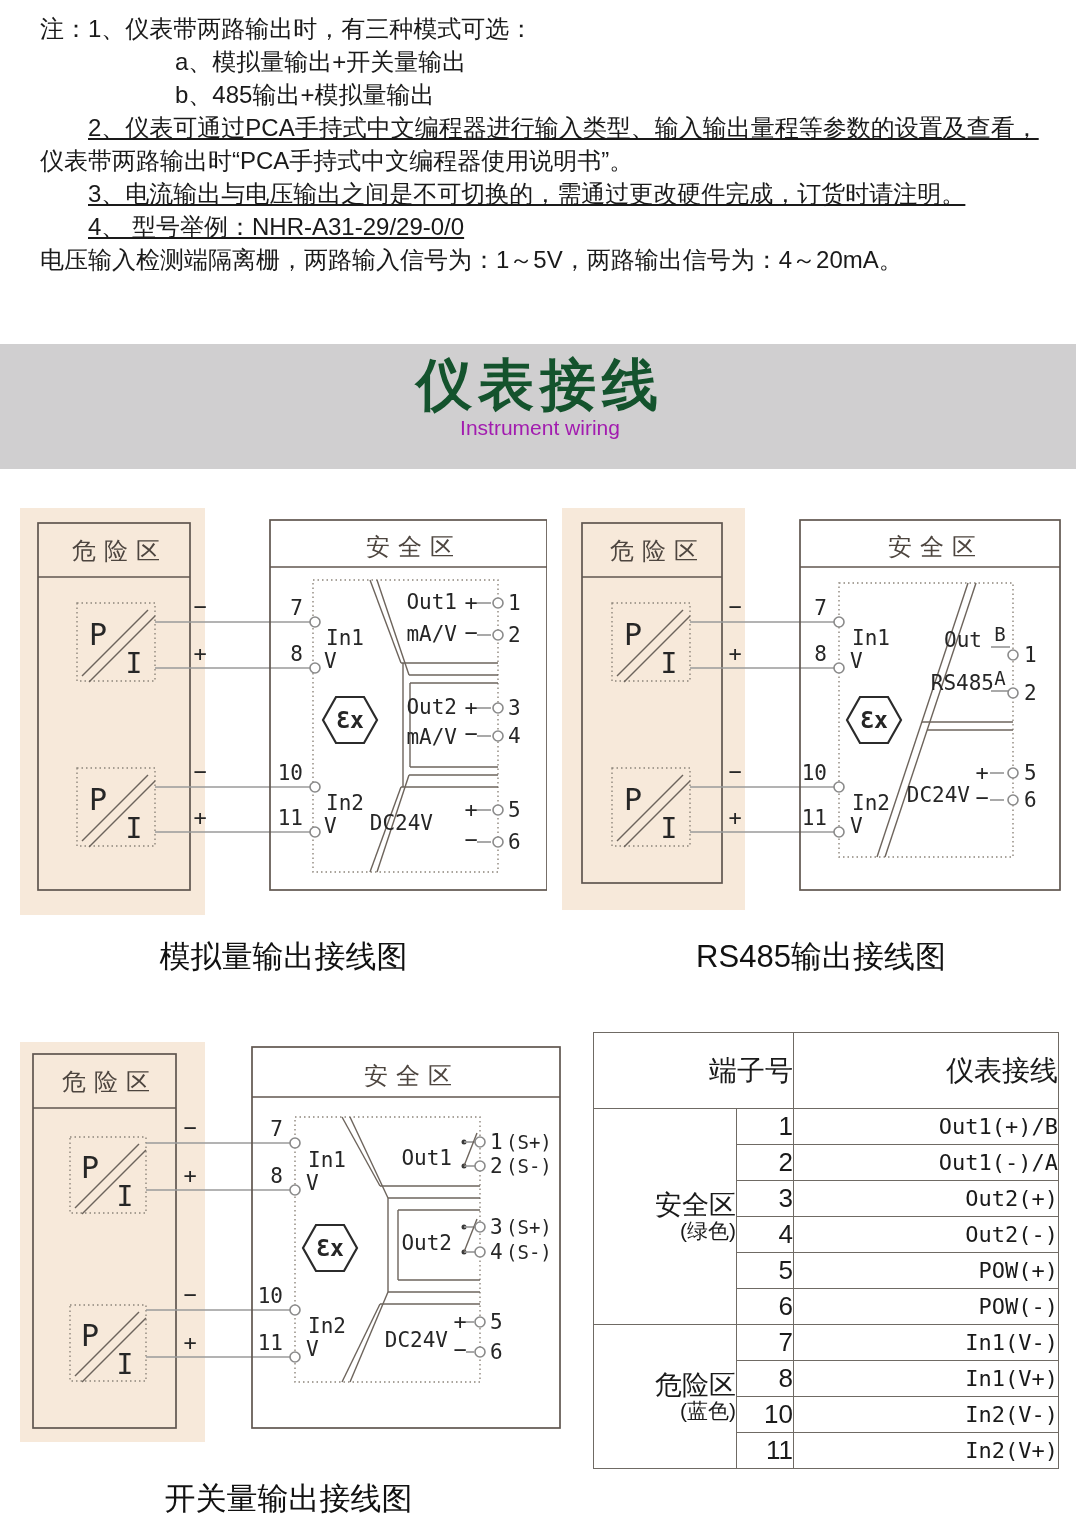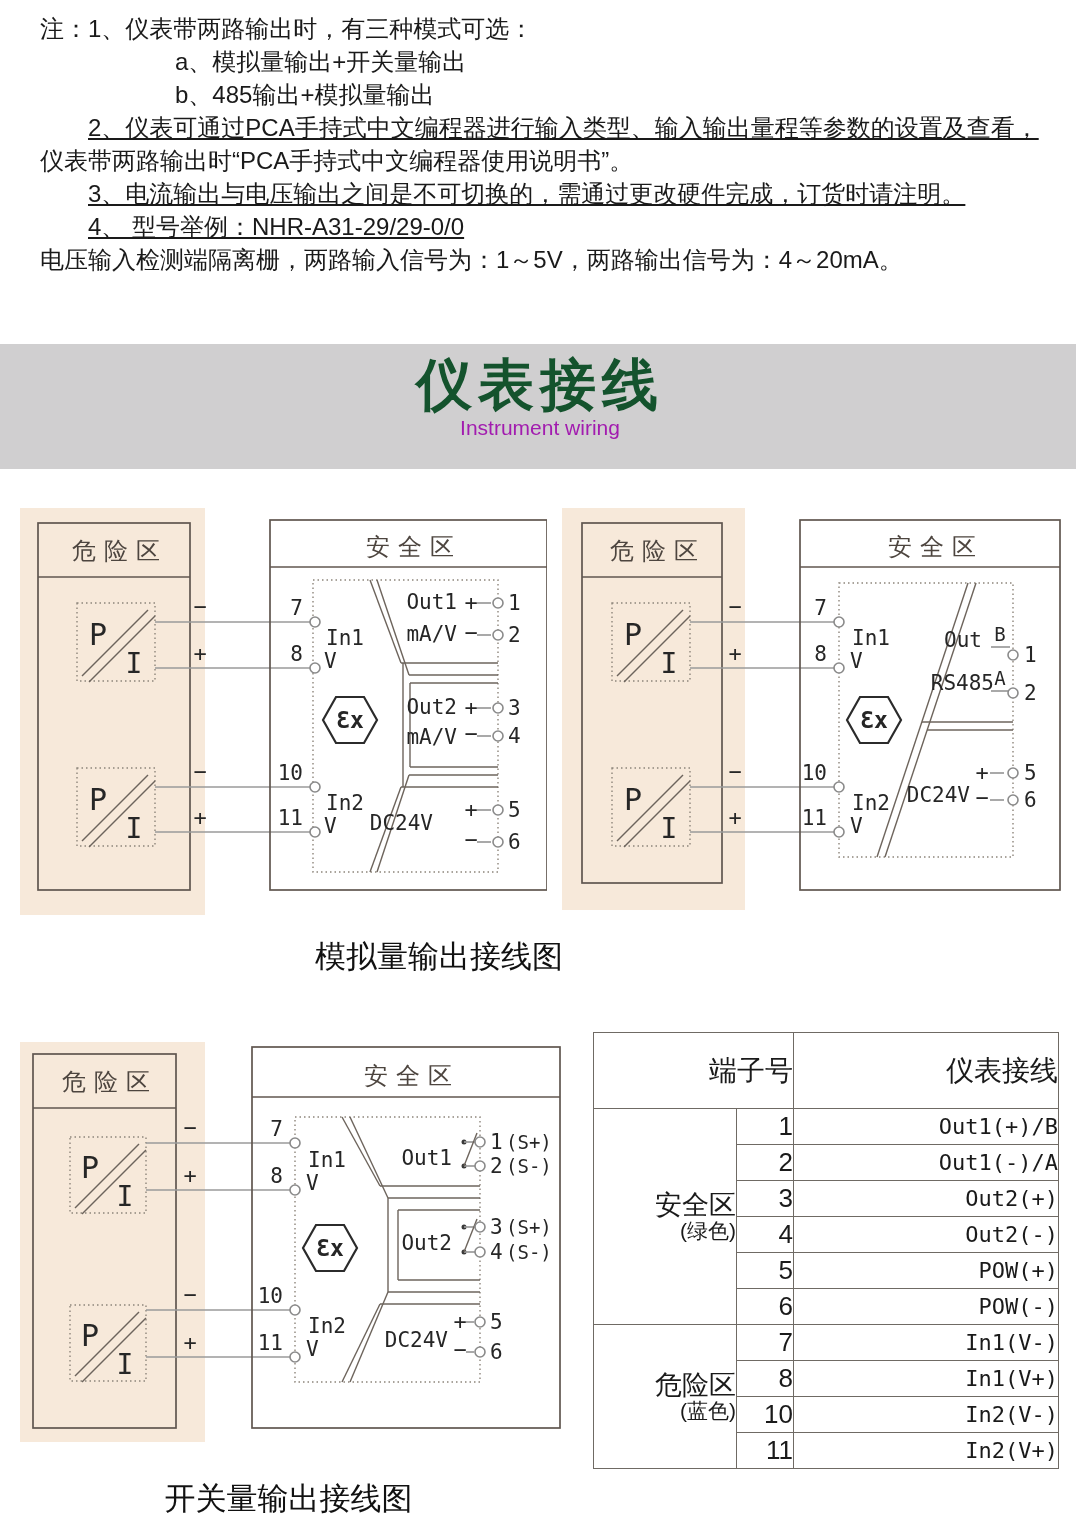--- a/index.html
+++ b/index.html
@@ -154,21 +154,21 @@
     <text class="mono" x="413" y="325" font-size="21" text-anchor="end">DC24V</text>
     <text class="mono" x="451" y="312" font-size="22" text-anchor="middle">+</text>
     <text class="mono" x="451" y="342" font-size="22" text-anchor="middle">−</text>
     <line class="wire" x1="457" y1="305" x2="471" y2="305"></line>
       <line class="wire" x1="457" y1="337" x2="471" y2="337"></line>
     <circle class="term" cx="478" cy="305" r="5"></circle>
       <circle class="term" cx="478" cy="337" r="5"></circle>
     <text class="mono" x="488" y="312" font-size="21">5</text>
     <text class="mono" x="488" y="344" font-size="21">6</text>
   </svg>
-  <div class="caption" style="left:36px;top:936px;width:527px;text-align:right;">模拟量输出接线图</div>
+  <div class="caption" style="left:20px;top:936px;width:527px;">模拟量输出接线图</div>
 
   <svg class="diag" style="left:562px;top:505px;" width="518" height="412" viewBox="0 0 518 412">
     <rect class="beige" x="0" y="3" width="183" height="402"></rect>
     <rect class="box" x="20" y="18" width="140" height="360"></rect>
     <line class="box" x1="20" y1="72" x2="160" y2="72"></line>
     <text class="cjk" x="96" y="54" font-size="24" text-anchor="middle">危险区</text>
 
     <g>
       <rect class="dotted" x="50" y="98" width="78" height="78"></rect>
       <line class="thin" x1="55" y1="171" x2="121" y2="105"></line>
@@ -237,20 +237,21 @@
     <text class="mono" x="408" y="297" font-size="21" text-anchor="end">DC24V</text>
     <text class="mono" x="420" y="275" font-size="22" text-anchor="middle">+</text>
     <text class="mono" x="420" y="300" font-size="22" text-anchor="middle">−</text>
     <line class="wire" x1="428" y1="268" x2="442" y2="268"></line>
       <line class="wire" x1="428" y1="295" x2="442" y2="295"></line>
     <circle class="term" cx="451" cy="268" r="5"></circle>
       <circle class="term" cx="451" cy="295" r="5"></circle>
     <text class="mono" x="462" y="275" font-size="21">5</text>
     <text class="mono" x="462" y="302" font-size="21">6</text>
   </svg>
+  <div class="caption" style="left:562px;top:936px;width:518px;">RS485输出接线图</div>
 
   <svg class="diag" style="left:20px;top:1030px;" width="545" height="440" viewBox="0 0 545 440">
     <rect class="beige" x="0" y="12" width="185" height="400"></rect>
     <rect class="box" x="13" y="24" width="143" height="374"></rect>
     <line class="box" x1="13" y1="78" x2="156" y2="78"></line>
     <text class="cjk" x="90" y="60" font-size="24" text-anchor="middle">危险区</text>
 
     <g>
       <rect class="dotted" x="50" y="107" width="76" height="76"></rect>
       <line class="thin" x1="55" y1="178" x2="119" y2="114"></line>

